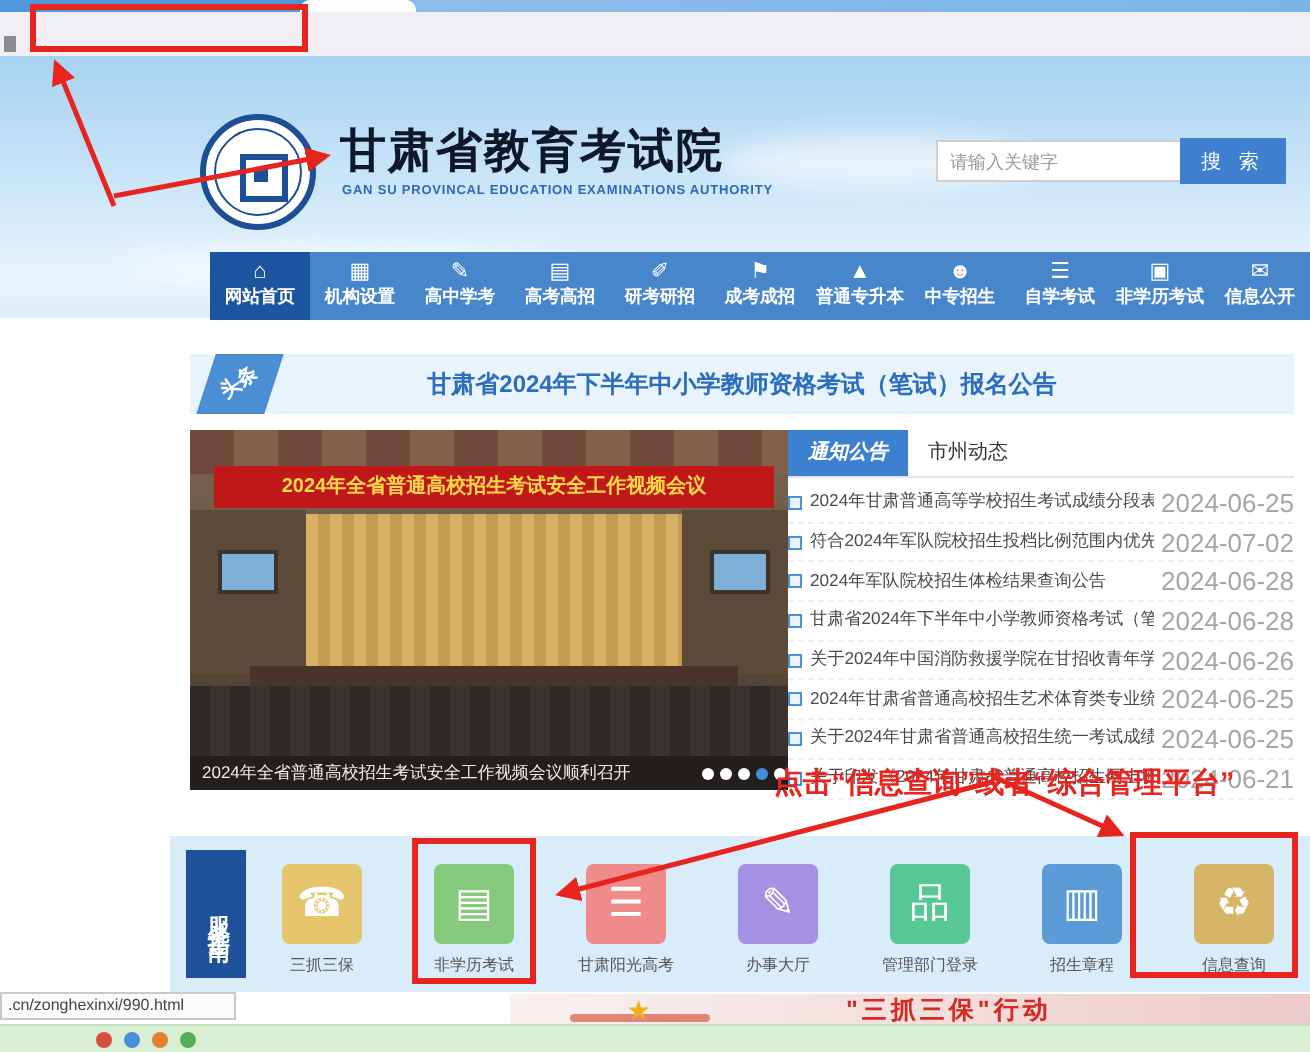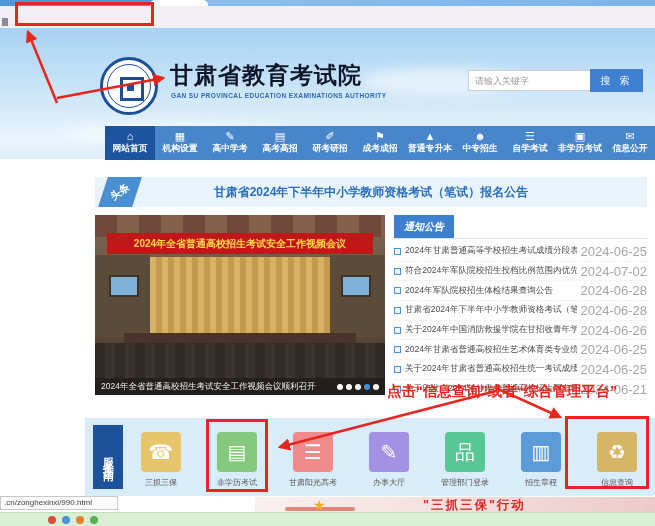--- a/index.html
+++ b/index.html
@@ -38,21 +38,21 @@
   .nav-icon{font-size:11px;line-height:1;}
   .nav-label{font-size:8.8px;font-weight:bold;white-space:nowrap;}
   
   .headline{position:absolute;left:95px;top:177px;width:552px;height:30px;background:#e9f3fc;}
   .ribbon{position:absolute;left:8px;top:0;width:34px;height:30px;background:#4a8fd4;transform:skewX(-18deg);}
   .ribbon span{display:block;transform:skewX(18deg) rotate(-35deg);color:#fff;font-size:10px;font-weight:bold;
                text-align:center;line-height:30px;}
   .headline-title{display:block;text-align:center;line-height:30px;color:#2a6ebd;font-weight:bold;font-size:12px;white-space:nowrap;}
   
   .carousel{position:absolute;left:95px;top:215px;width:290px;height:180px;overflow:hidden;cursor:pointer;
-            background:linear-gradient(180deg,#7c6550 0%,#6e5a47 30%,#5c4a3a 60%,#413630 100%);}
+            background:linear-gradient(180deg,#7c6550 0%,#6e5a47 30%,#5c4a3a 60%,#413630 100%);padding-left:14px;}
   .ceiling{position:absolute;left:0;top:0;width:100%;height:22px;
            background:repeating-linear-gradient(90deg,#6f4a3a 0 22px,#83604b 22px 44px);}
   .meet-banner{position:absolute;left:4%;top:18px;width:92%;height:21px;background:#c01818;color:#ffd84a;
                font-weight:bold;font-size:10px;text-align:center;line-height:21px;white-space:nowrap;overflow:hidden;}
   .curtain{position:absolute;left:19%;top:42px;width:62%;height:78px;
            background:repeating-linear-gradient(90deg,#d8b066 0 6px,#c39a4e 6px 12px);}
   .sidewall-l,.sidewall-r{position:absolute;top:40px;width:19%;height:82px;background:#5d4b3a;}
   .sidewall-l{left:0;} .sidewall-r{right:0;}
   .screen{position:absolute;top:60px;width:26px;height:18px;background:#7fb0d8;border:2px solid #3c3docs;border:2px solid #3c332b;}
   .scr-l{left:14px;} .scr-r{right:14px;}
@@ -214,20 +214,21 @@
         <span class="dot"></span>
       </div>
   </div>
 
   <div class="news">
     <div class="tabs">
 
         <div class="tab active">通知公告</div>
 
 
+        <div class="tab">市州动态</div>
       </div>
     <div class="news-list">
 
         <div class="news-row">
           <span class="bullet"></span>
           <span class="news-title">2024年甘肃普通高等学校招生考试成绩分段表</span>
           <span class="news-date">2024-06-25</span>
         </div>
 
         <div class="news-row">

